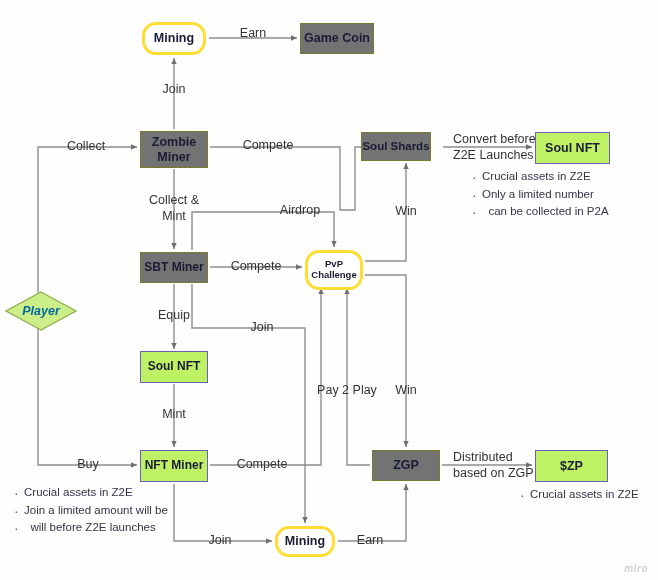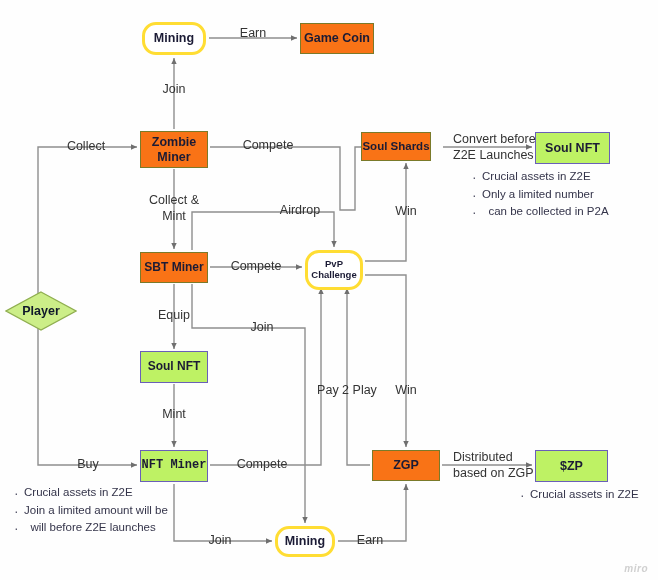--- a/index.html
+++ b/index.html
@@ -10,26 +10,26 @@
   }
   #canvas{position:absolute;inset:0;width:658px;height:580px;}
   .edge{fill:none;stroke:#8e8e8e;stroke-width:1.4;}
   .edge-label{
     font-family:"Liberation Sans","DejaVu Sans",sans-serif;
     font-size:12.5px;fill:#333333;dominant-baseline:middle;
   }
   .node-box{position:absolute;box-sizing:border-box;display:flex;
     align-items:center;justify-content:center;text-align:center;
     font-weight:bold;color:#1b1b35;line-height:1.15;}
-  .yellow-solid{background:#f97316;border:1.3px solid #7a7a2a;}
+  .yellow-solid{background:#737373;border:1.3px solid #7a7a2a;}
   .yellow-outline{background:#ffffff;border:3.5px solid #ffdd33;border-radius:14px;}
   .purple{background:#bef264;border:1.3px solid #6a5fb8;}
   .diamond-wrap{position:absolute;}
   .diamond-label{position:absolute;inset:0;display:flex;align-items:center;
-    justify-content:center;font-weight:bold;color:#0f172a;font-size:12.5px;}
+    justify-content:center;font-weight:bold;color:#0369a1;font-size:12.5px;font-style:italic;}
   .note{position:absolute;font-size:11.5px;color:#34344a;line-height:1.45;}
   .note ul{margin:0;padding:0;list-style:none;}
   .note li{position:relative;padding-left:12px;margin:0 0 1px 0;white-space:pre;}
   .note li:before{content:"\00B7";position:absolute;left:2px;top:-1px;font-size:14px;color:#5a5a6e;}
   .watermark{position:absolute;right:10px;bottom:6px;font-size:10px;
     color:#d0d0d0;font-weight:bold;letter-spacing:.5px;font-style:italic;}
 </style>
 </head>
 <body>
 
@@ -135,21 +135,21 @@
   <svg width="72" height="40" viewBox="0 0 72 40">
     <polygon points="36,1 71,20 36,39 1,20" fill="#ccee88" stroke="#8fae4f" stroke-width="1.2"></polygon>
   </svg>
   <div class="diamond-label">Player</div>
 </div>
 
 <div class="node-box purple" style="left:140px;top:351px;width:68px;height:32px;font-size:12px;">
   <span>Soul NFT</span>
 </div>
 
-<div class="node-box purple" style="left:140px;top:450px;width:68px;height:32px;font-size:12px;font-family:Liberation Mono, monospace;">
+<div class="node-box purple" style="left:140px;top:450px;width:68px;height:32px;font-size:12px;">
   <span>NFT Miner</span>
 </div>
 
 <div class="node-box yellow-solid" style="left:372px;top:450px;width:68px;height:31px;font-size:12.5px;">
   <span>ZGP</span>
 </div>
 
 <div class="node-box purple" style="left:535px;top:450px;width:73px;height:32px;font-size:12.5px;">
   <span>$ZP</span>
 </div>

